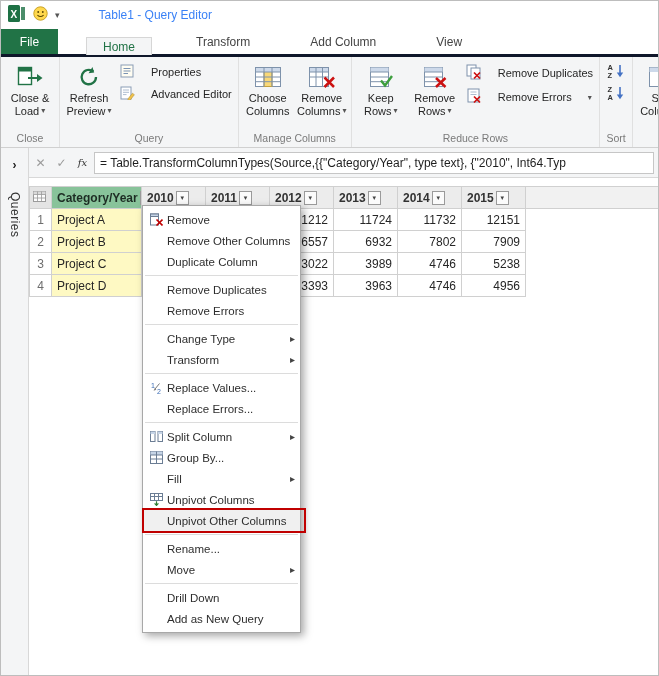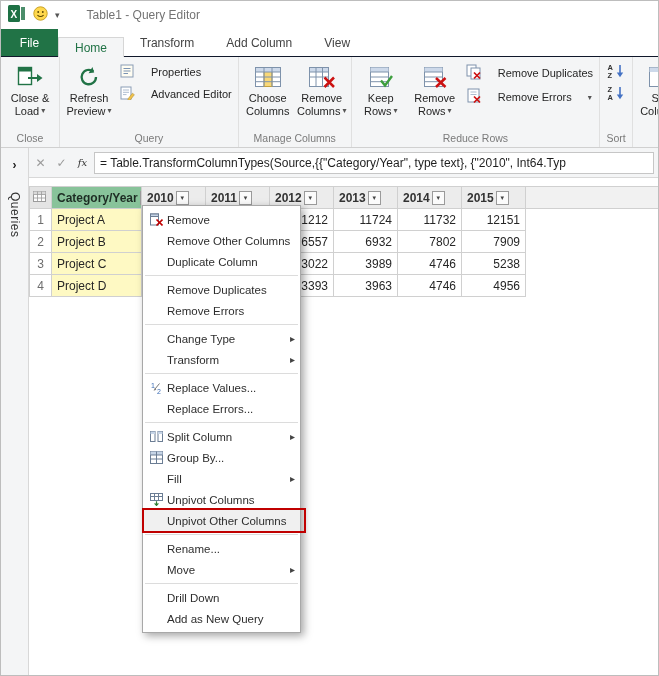--- a/index.html
+++ b/index.html
@@ -4,24 +4,24 @@
 <style>
   * { margin:0; padding:0; box-sizing:border-box; }
   html,body { width:659px; height:676px; }
   body {
     font-family:"Liberation Sans","DejaVu Sans",sans-serif;
     font-size:12px; color:#262626; background:#fff;
     position:relative; overflow:hidden; border:1px solid #bdbdbd;
   }
   
   .titlebar { height:28px; display:flex; align-items:center; padding-left:7px; gap:7px; background:#fff; }
-  .titlebar .title { margin-left:20px; color:#737373; }
+  .titlebar .title { margin-left:32px; color:#3b82f6; }
   .qat-caret { font-size:9px; color:#555; }
   
-  .tabrow { height:28px; display:flex; align-items:stretch; background:#fff; border-bottom:1px solid #0f172a; }
+  .tabrow { height:28px; display:flex; align-items:stretch; background:#fff; border-bottom:3px solid #0f172a;gap:28px; }
   .tab-file { background:#217346; color:#fff; width:57px; display:flex; align-items:center; justify-content:center; }
   .tab { padding:0 16px; display:flex; align-items:center; color:#444; }
   .tab.active { background:#f4f5f6; border:1px solid #d6d6d6; border-bottom:none; color:#217346; margin-bottom:-1px;margin-top:8px; }
   
   .ribbon { height:91px; background:#f4f5f6; border-bottom:1px solid #d0d0d0; display:flex; }
   .rgroup { display:flex; flex-direction:column; border-right:1px solid #e0e0e0; }
   .rgroup-body { flex:1; display:flex; align-items:stretch; padding:2px 3px 0 3px; gap:2px; }
   .rgroup-label { font-size:10.5px; color:#7a7a7a; text-align:center; padding:0 6px 3px; white-space:nowrap; }
   .btn-large { width:52px; display:flex; flex-direction:column; align-items:center; text-align:center;
                font-size:11px; line-height:12.5px; padding:3px 1px 0; }

